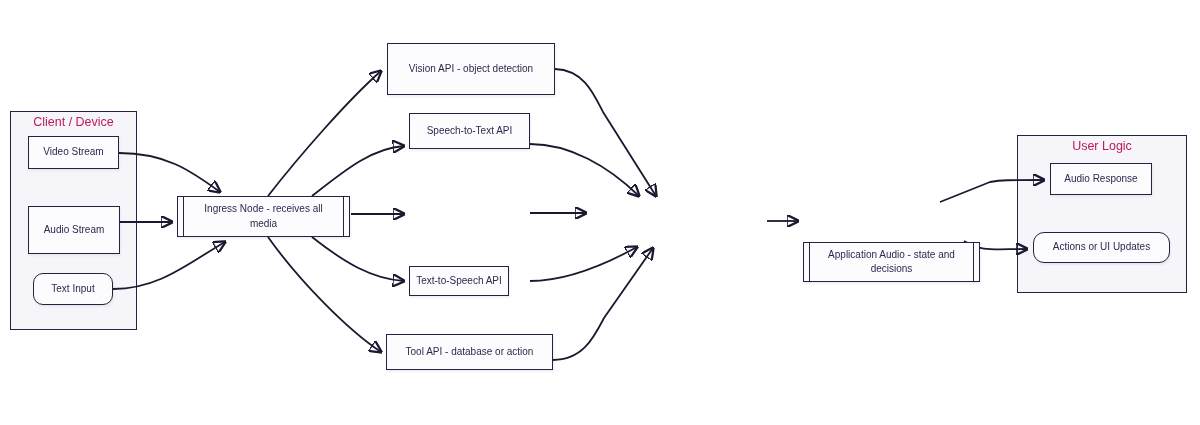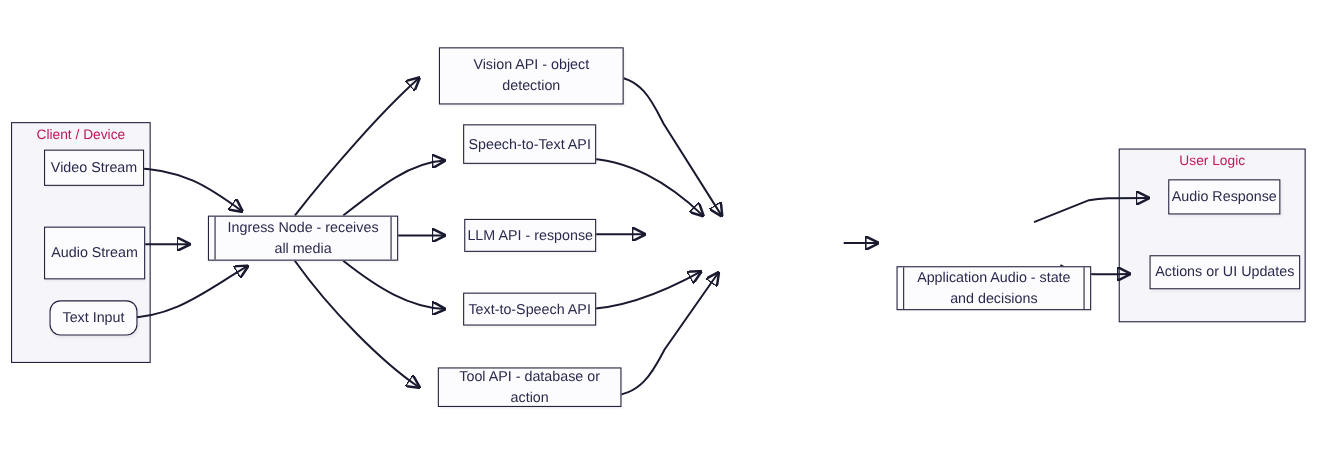--- a/index.html
+++ b/index.html
@@ -30,26 +30,25 @@
     z-index:2;
   }
   .edges path{fill:none;stroke:#191930;stroke-width:1.8px;}
   .node{
     position:absolute;
     background:#fcfcfe;
     border:1.3px solid #23233f;
     box-sizing:border-box;
     display:flex;align-items:center;justify-content:center;
     text-align:center;
-    font-size:13px;
+    font-size:10px;
     line-height:1.45;
     z-index:3;
     padding:0 12px;
     box-shadow:1px 2px 2px rgba(40,40,70,0.07);
-    margin-left:12px;
   }
   .node.nowrap{white-space:nowrap;padding:0 6px;}
   .subroutine{position:relative;}
   .subroutine::before,.subroutine::after{
     content:"";
     position:absolute;top:0;bottom:0;width:0;
     border-left:1.2px solid #23233f;
   }
   .subroutine::before{left:5px;}
   .subroutine::after{right:5px;}
@@ -58,26 +57,26 @@
   #cluster-client{left:10px;top:111px;width:127px;height:219px;}
   #cluster-output{left:1017px;top:135px;width:170px;height:158px;}
 
   #node-video{left:28px;top:136px;width:91px;height:33px;}
   #node-audio{left:28px;top:206px;width:92px;height:48px;}
   #node-textin{left:33px;top:273px;width:80px;height:32px;border-radius:10px;}
   #node-ingress{left:177px;top:196px;width:173px;height:41px;}
   #node-vision{left:387px;top:43px;width:168px;height:52px;}
   #node-stt{left:409px;top:113px;width:121px;height:36px;}
   #node-llm{left:410px;top:199px;width:120px;height:30px;}
-  #node-tts{left:409px;top:266px;width:121px;height:30px;}
+  #node-tts{left:409px;top:266px;width:100px;height:30px;}
   #node-tool{left:386px;top:334px;width:167px;height:36px;}
   #node-consolidator{left:592px;top:201px;width:175px;height:41px;}
   #node-applogic{left:803px;top:201px;width:177px;height:40px;}
   #node-audioresp{left:1050px;top:163px;width:102px;height:32px;}
-  #node-actions{left:1033px;top:232px;width:137px;height:31px;}
+  #node-actions{left:1033px;top:232px;width:137px;height:31px;border-radius:11px;}
 </style>
 </head>
 <body>
 
 <div class="canvas">
 
   <div class="container-box" id="cluster-client">
     <div class="container-title">Client / Device</div>
   </div>
   <div class="container-box" id="cluster-output">
@@ -109,21 +108,20 @@
   </svg>
 
   <div class="node nowrap" id="node-video">Video Stream</div>
   <div class="node nowrap" id="node-audio">Audio Stream</div>
   <div class="node nowrap" id="node-textin">Text Input</div>
 
   <div class="node subroutine" id="node-ingress">Ingress Node - receives all media</div>
 
   <div class="node" id="node-vision">Vision API - object detection</div>
   <div class="node nowrap" id="node-stt">Speech-to-Text API</div>
-  <div class="node nowrap" id="node-llm">LLM API - response</div>
   <div class="node nowrap" id="node-tts">Text-to-Speech API</div>
   <div class="node" id="node-tool">Tool API - database or action</div>
 
   <div class="node subroutine" id="node-applogic">Application Audio - state and decisions</div>
 
   <div class="node nowrap" id="node-audioresp">Audio Response</div>
   <div class="node nowrap" id="node-actions">Actions or UI Updates</div>
 
 </div>
 

